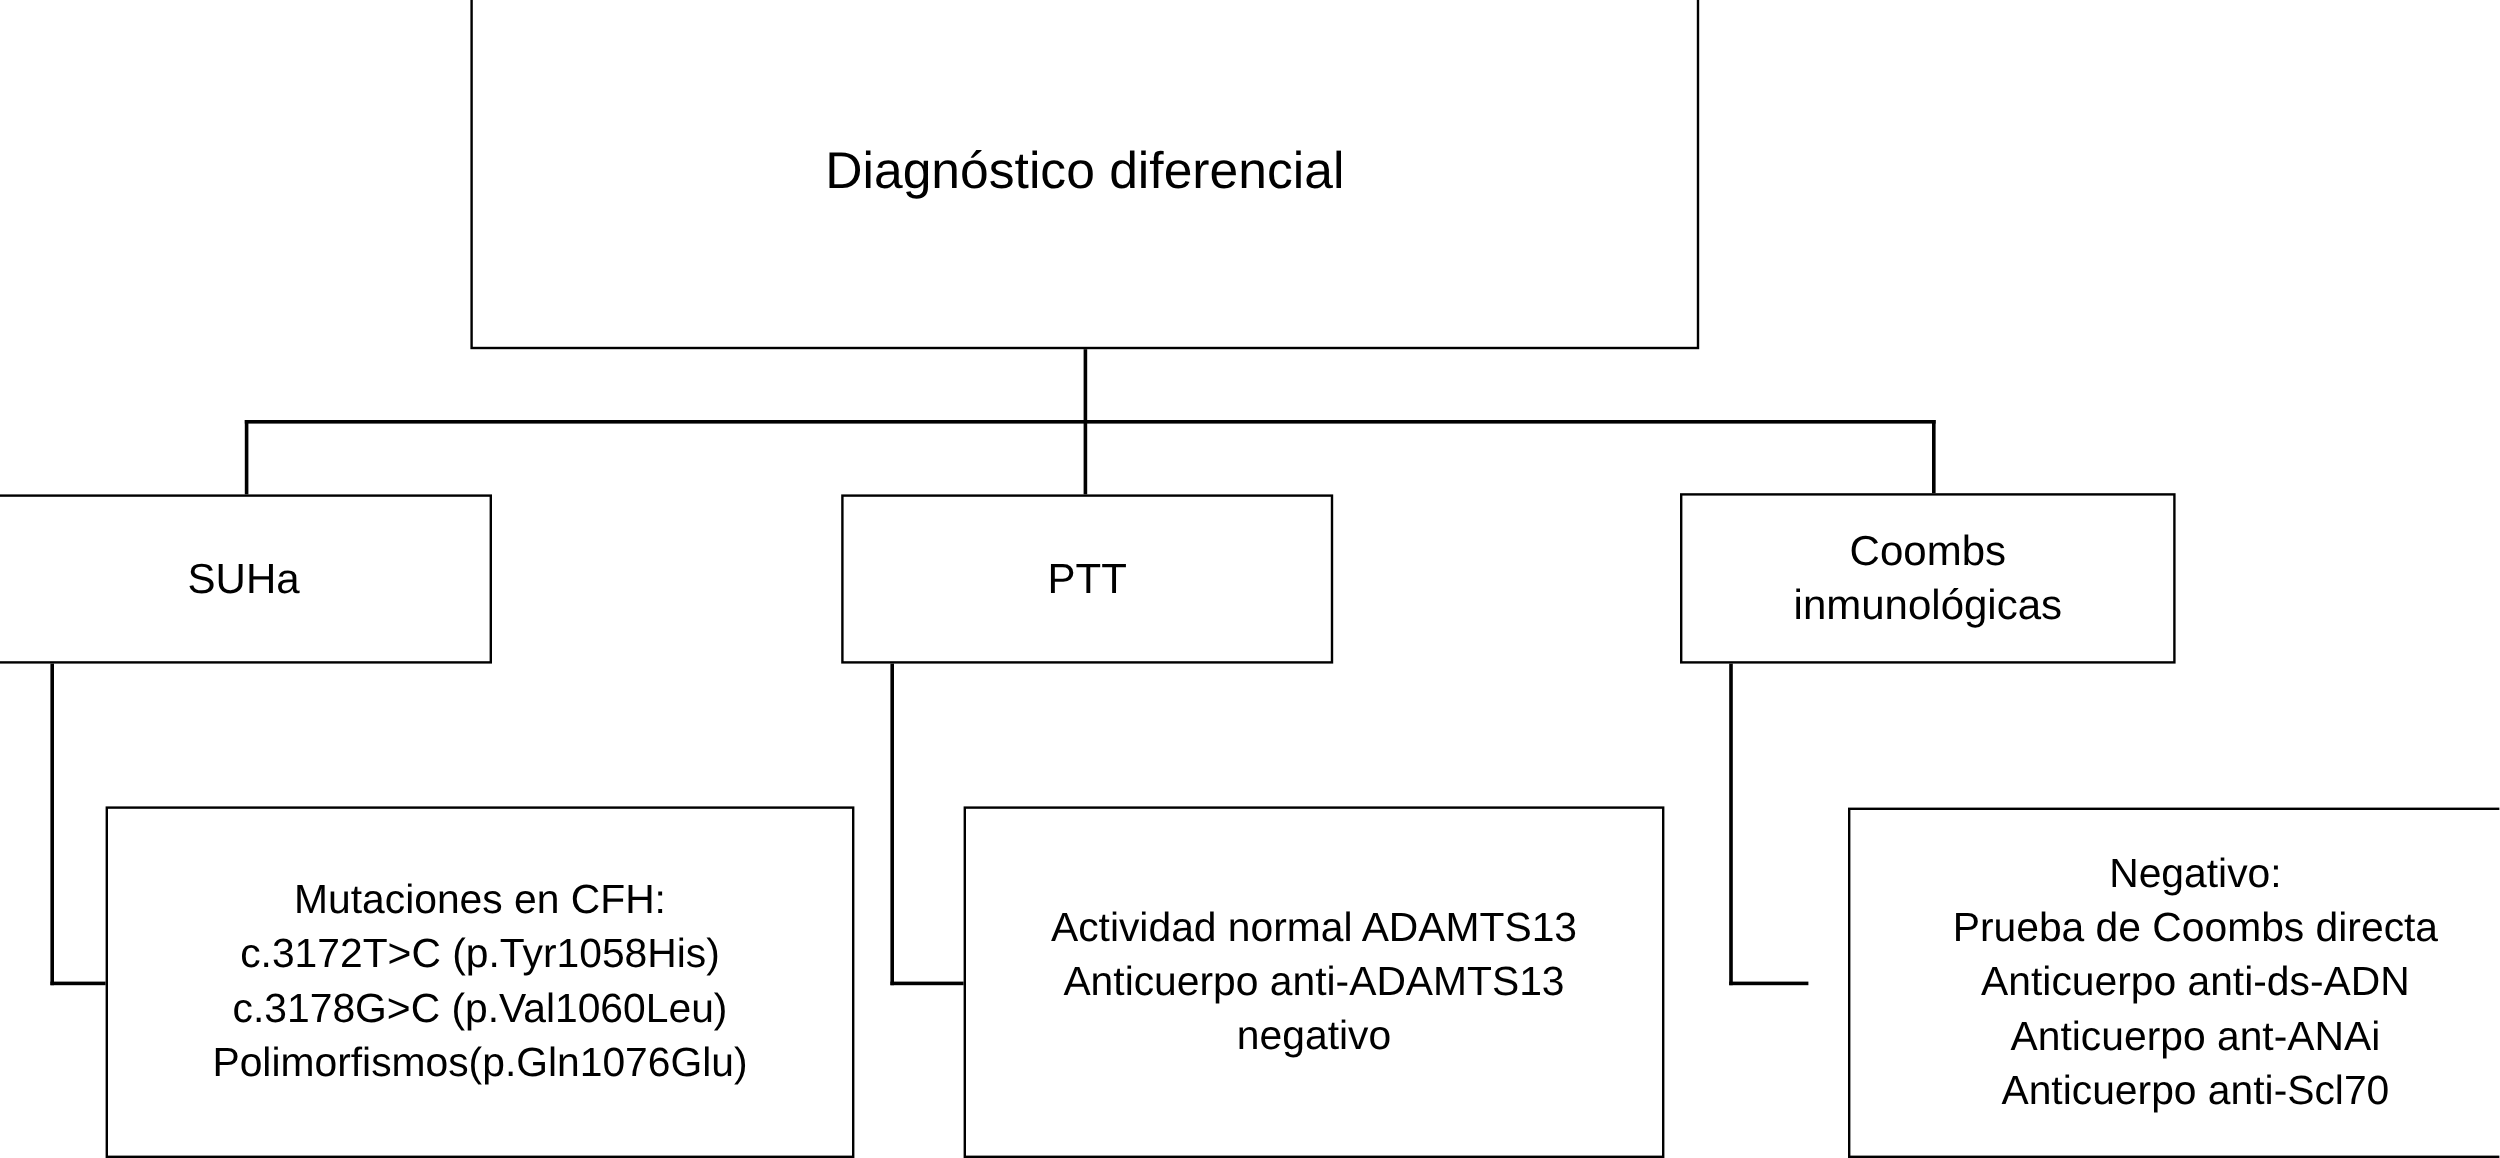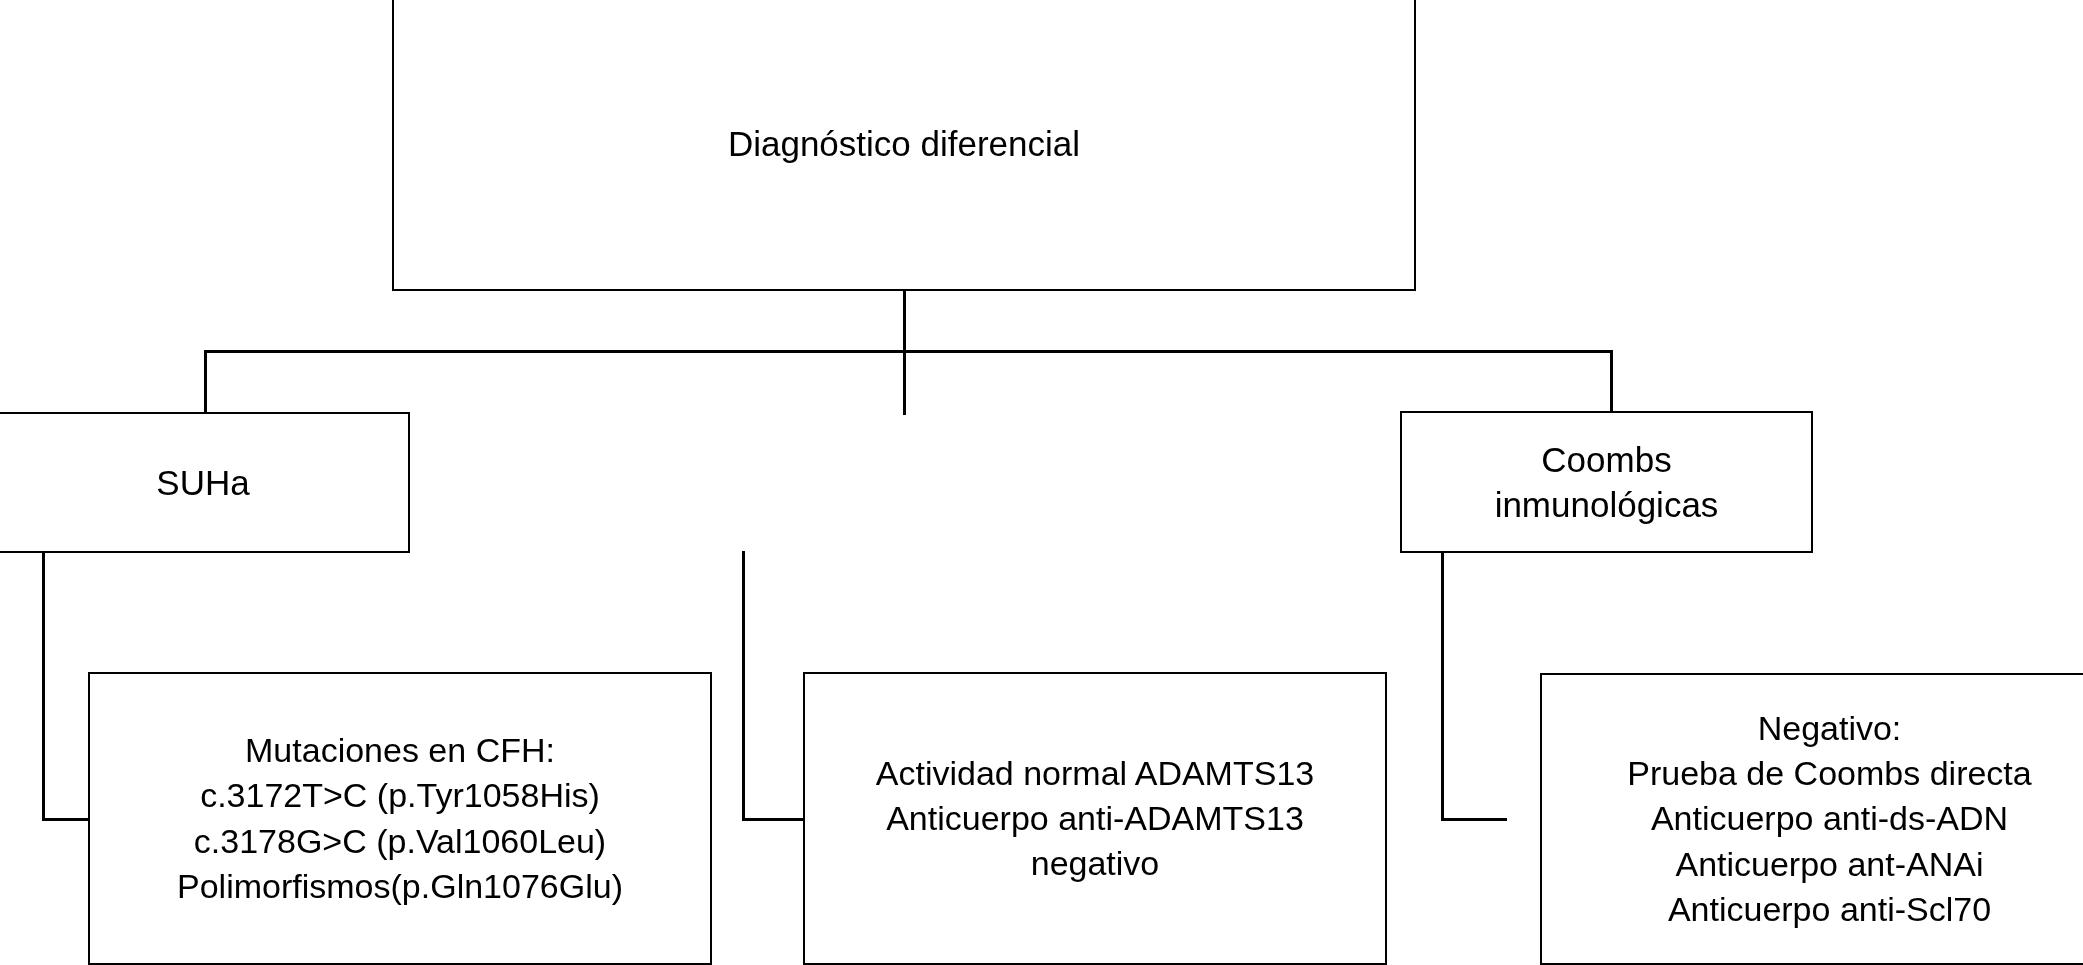--- a/index.html
+++ b/index.html
@@ -36,21 +36,21 @@
     padding: 0 8px;
   }
   
   #node-root {
     left: 392px;
     top: -4px;
     width: 1024px;
     height: 295px;
   }
   #node-root .node-text {
-    font-size: 35px;
+    font-size: 43px;
   }
   
   #node-suha {
     left: -4px;
     top: 412px;
     width: 414px;
     height: 141px;
   }
   #node-ptt {
     left: 701px;
@@ -143,20 +143,23 @@
   <div class="conn conn-h" id="conn-causas-h"></div>
 
   <div class="node" id="node-root">
     <span class="node-text">Diagnóstico diferencial</span>
   </div>
 
   <div class="node" id="node-suha">
     <span class="node-text">SUHa</span>
   </div>
 
+  <div class="node" id="node-ptt">
+    <span class="node-text">PTT</span>
+  </div>
 
   <div class="node" id="node-causas">
     <span class="node-text">Coombs
 inmunológicas</span>
   </div>
 
   <div class="node" id="node-suha-detail">
     <span class="node-text">Mutaciones en CFH:
 c.3172T&gt;C (p.Tyr1058His)
 c.3178G&gt;C (p.Val1060Leu)

